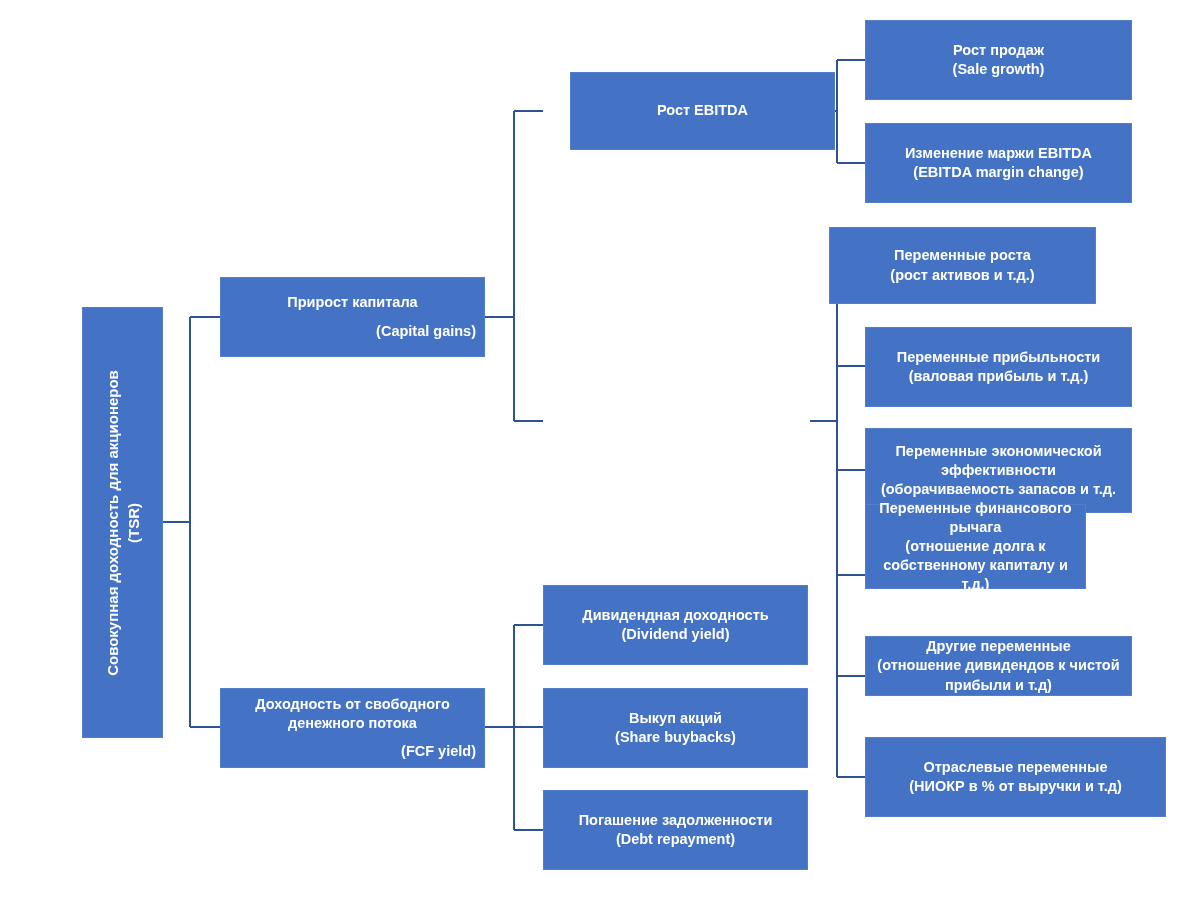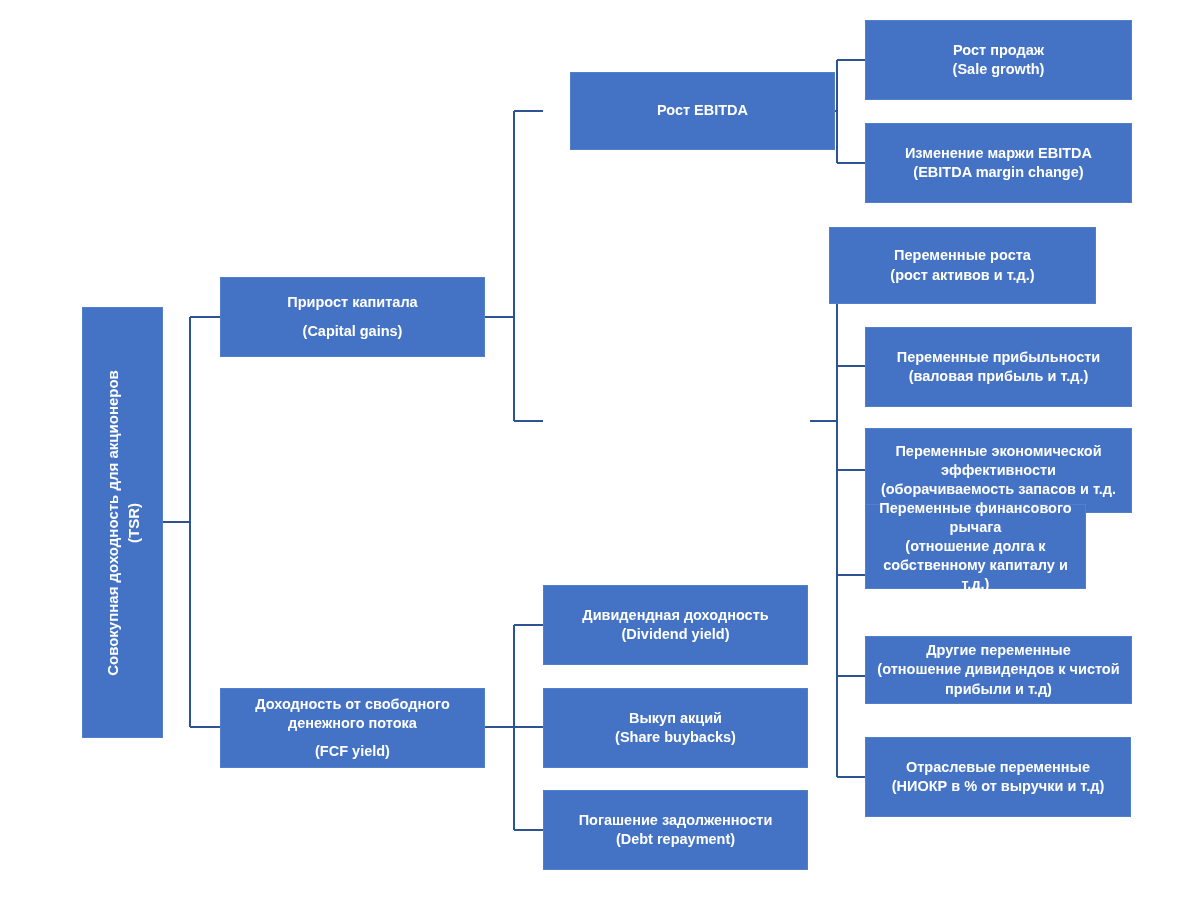--- a/index.html
+++ b/index.html
@@ -26,21 +26,21 @@
     align-items: center;
     justify-content: center;
     text-align: center;
     color: #ffffff;
     font-weight: bold;
     font-size: 14.5px;
     line-height: 1.32;
     padding: 11px 8px;
   }
   .node .ln { width: 100%; }
-  .node .ln.gap { margin-top: 9px; }
+  .node .ln.gap { margin-top: 9px; text-align: right; }
   .node-vertical { padding: 0; }
   .vtext {
     position: absolute;
     left: 50%; top: 50%;
     width: 431px; height: 81px;
     transform: translate(-50%, -50%) rotate(-90deg);
     display: flex;
     flex-direction: column;
     align-items: center;
     justify-content: center;
@@ -122,23 +122,23 @@
   <div class="node" style="left:865px;top:428px;width:267px;height:85px">
     <div class="ln">Переменные экономической эффективности</div>
     <div class="ln">(оборачиваемость запасов и т.д.</div>
   </div>
 
   <div class="node" style="left:865px;top:504px;width:221px;height:85px">
     <div class="ln">Переменные финансового рычага</div>
     <div class="ln">(отношение долга к собственному капиталу и т.д.)</div>
   </div>
 
-  <div class="node" style="left:865px;top:636px;width:267px;height:68px">
+  <div class="node" style="left:865px;top:636px;width:267px;height:60px">
     <div class="ln">Другие переменные</div>
     <div class="ln">(отношение дивидендов к чистой прибыли и т.д)</div>
   </div>
 
-  <div class="node" style="left:865px;top:737px;width:266px;height:80px">
+  <div class="node" style="left:865px;top:737px;width:301px;height:80px">
     <div class="ln">Отраслевые переменные</div>
     <div class="ln">(НИОКР в % от выручки и т.д)</div>
   </div>
 
 </div>
 
 </body></html>

